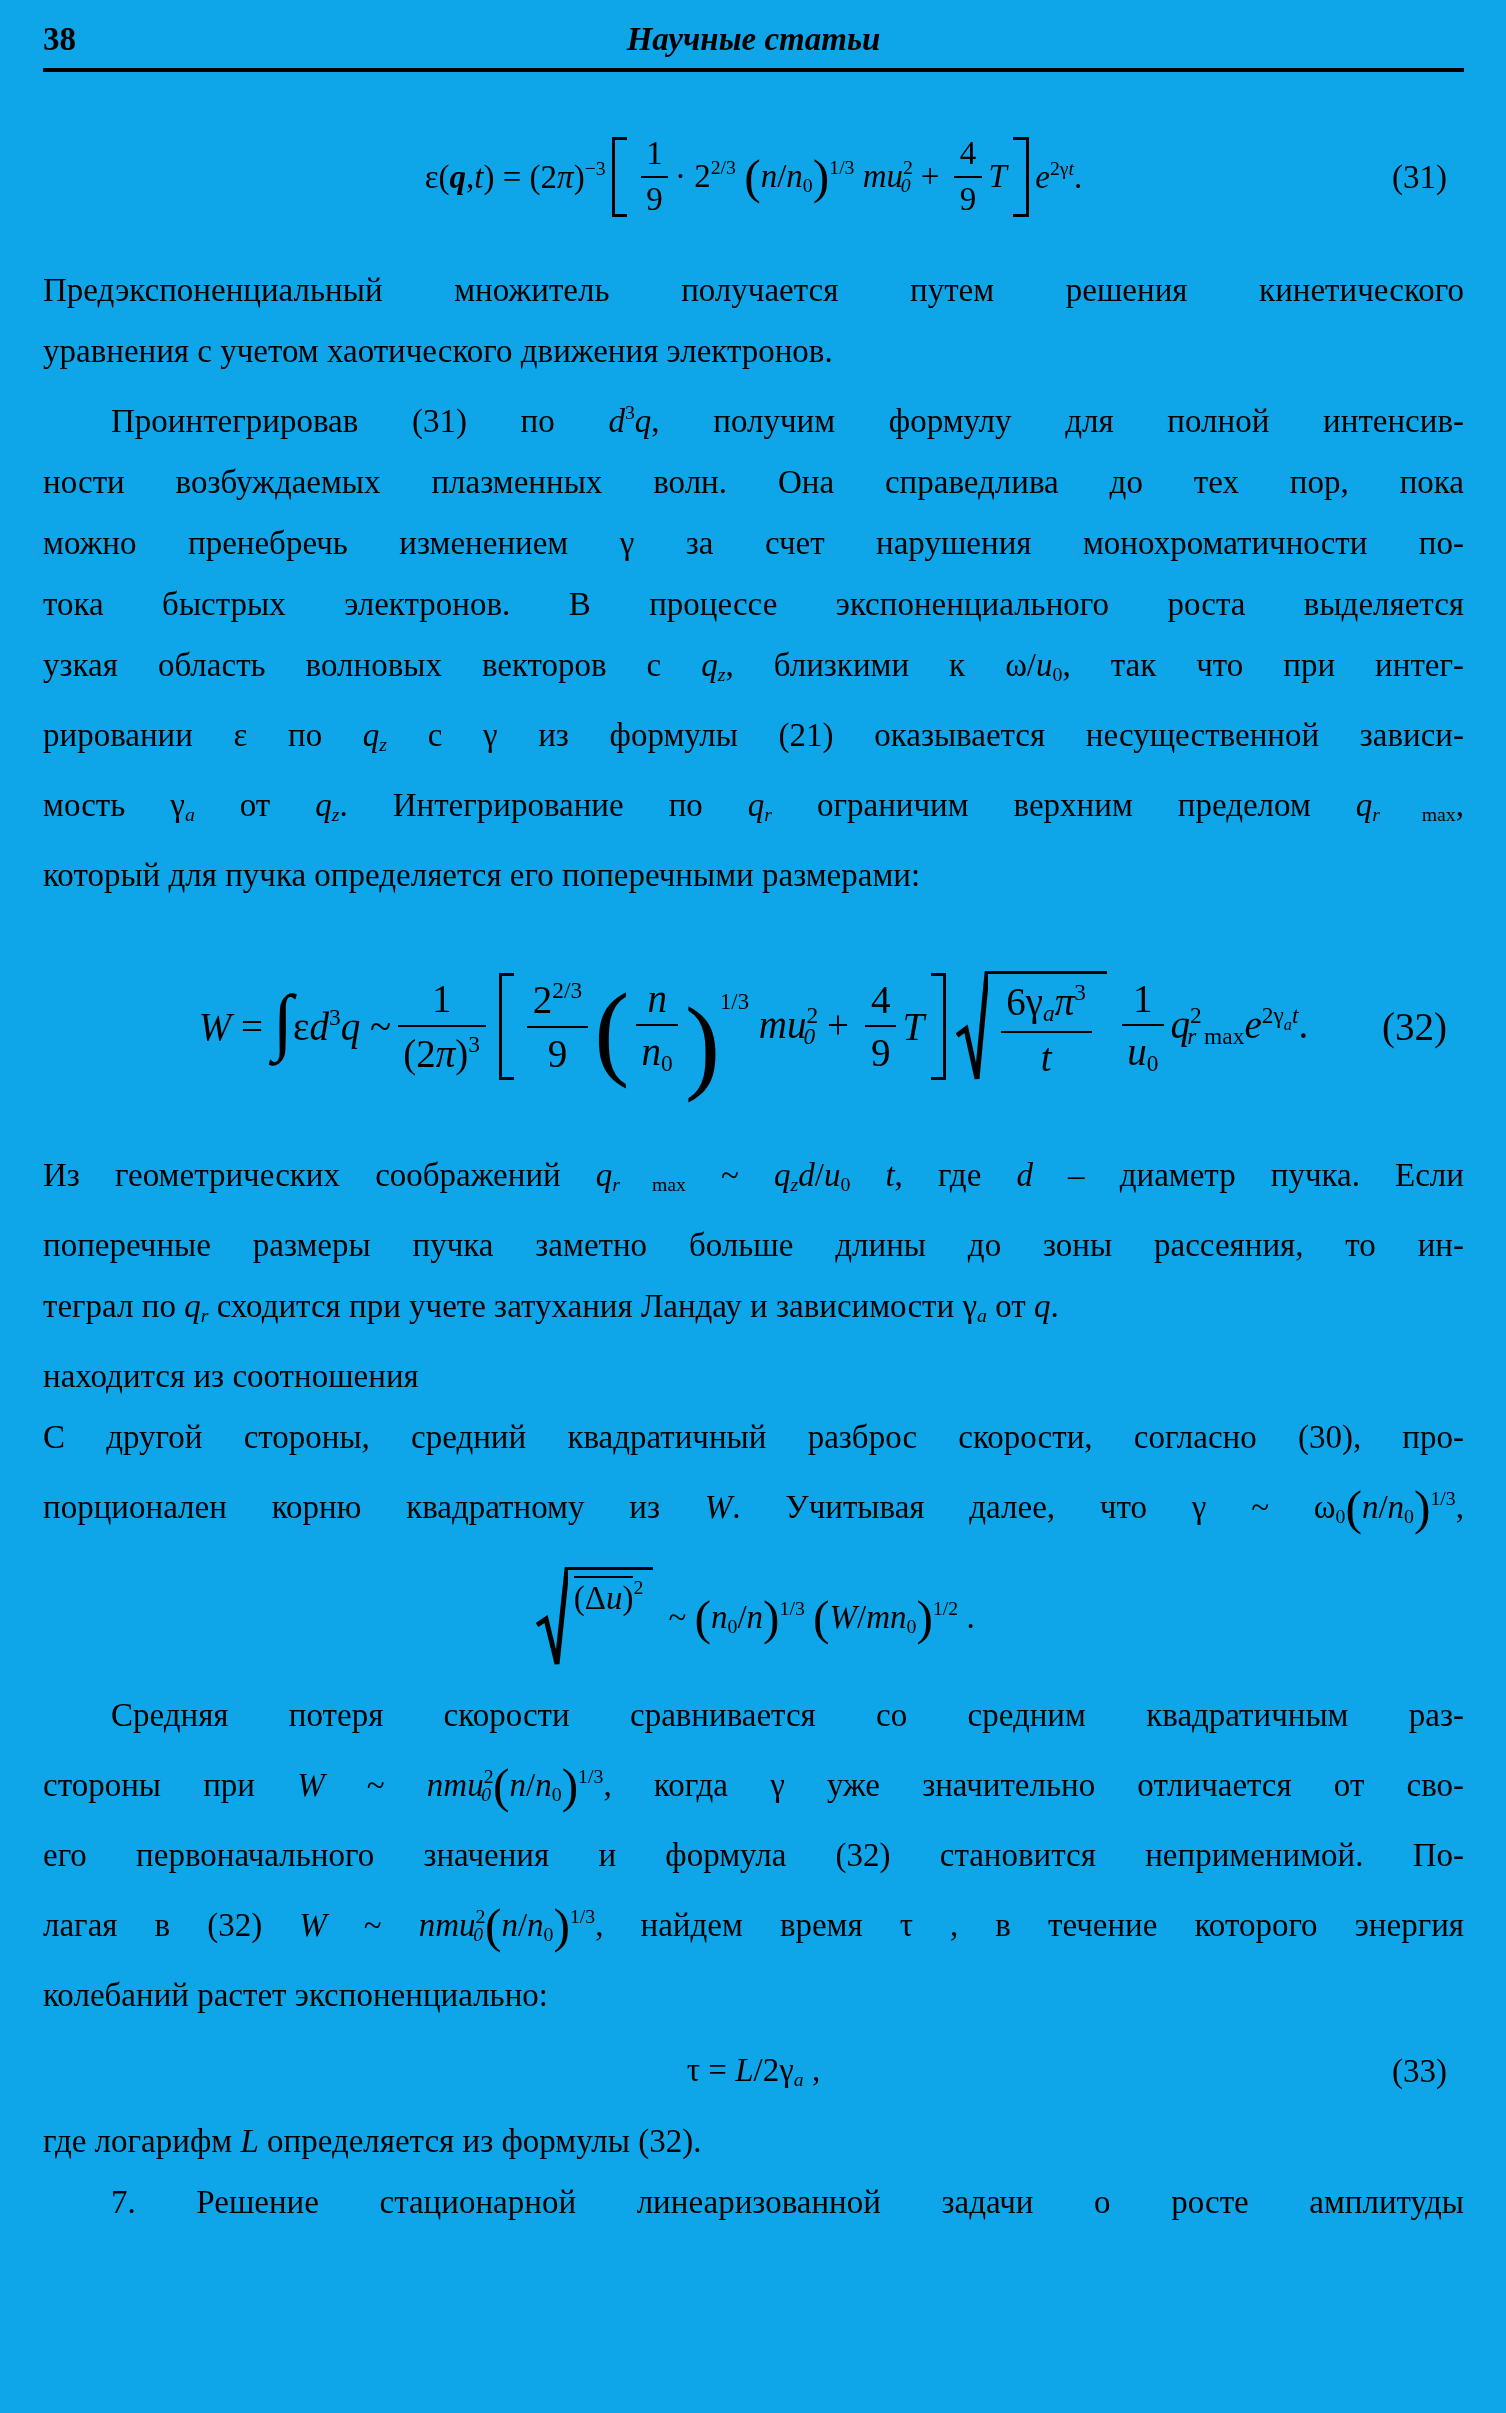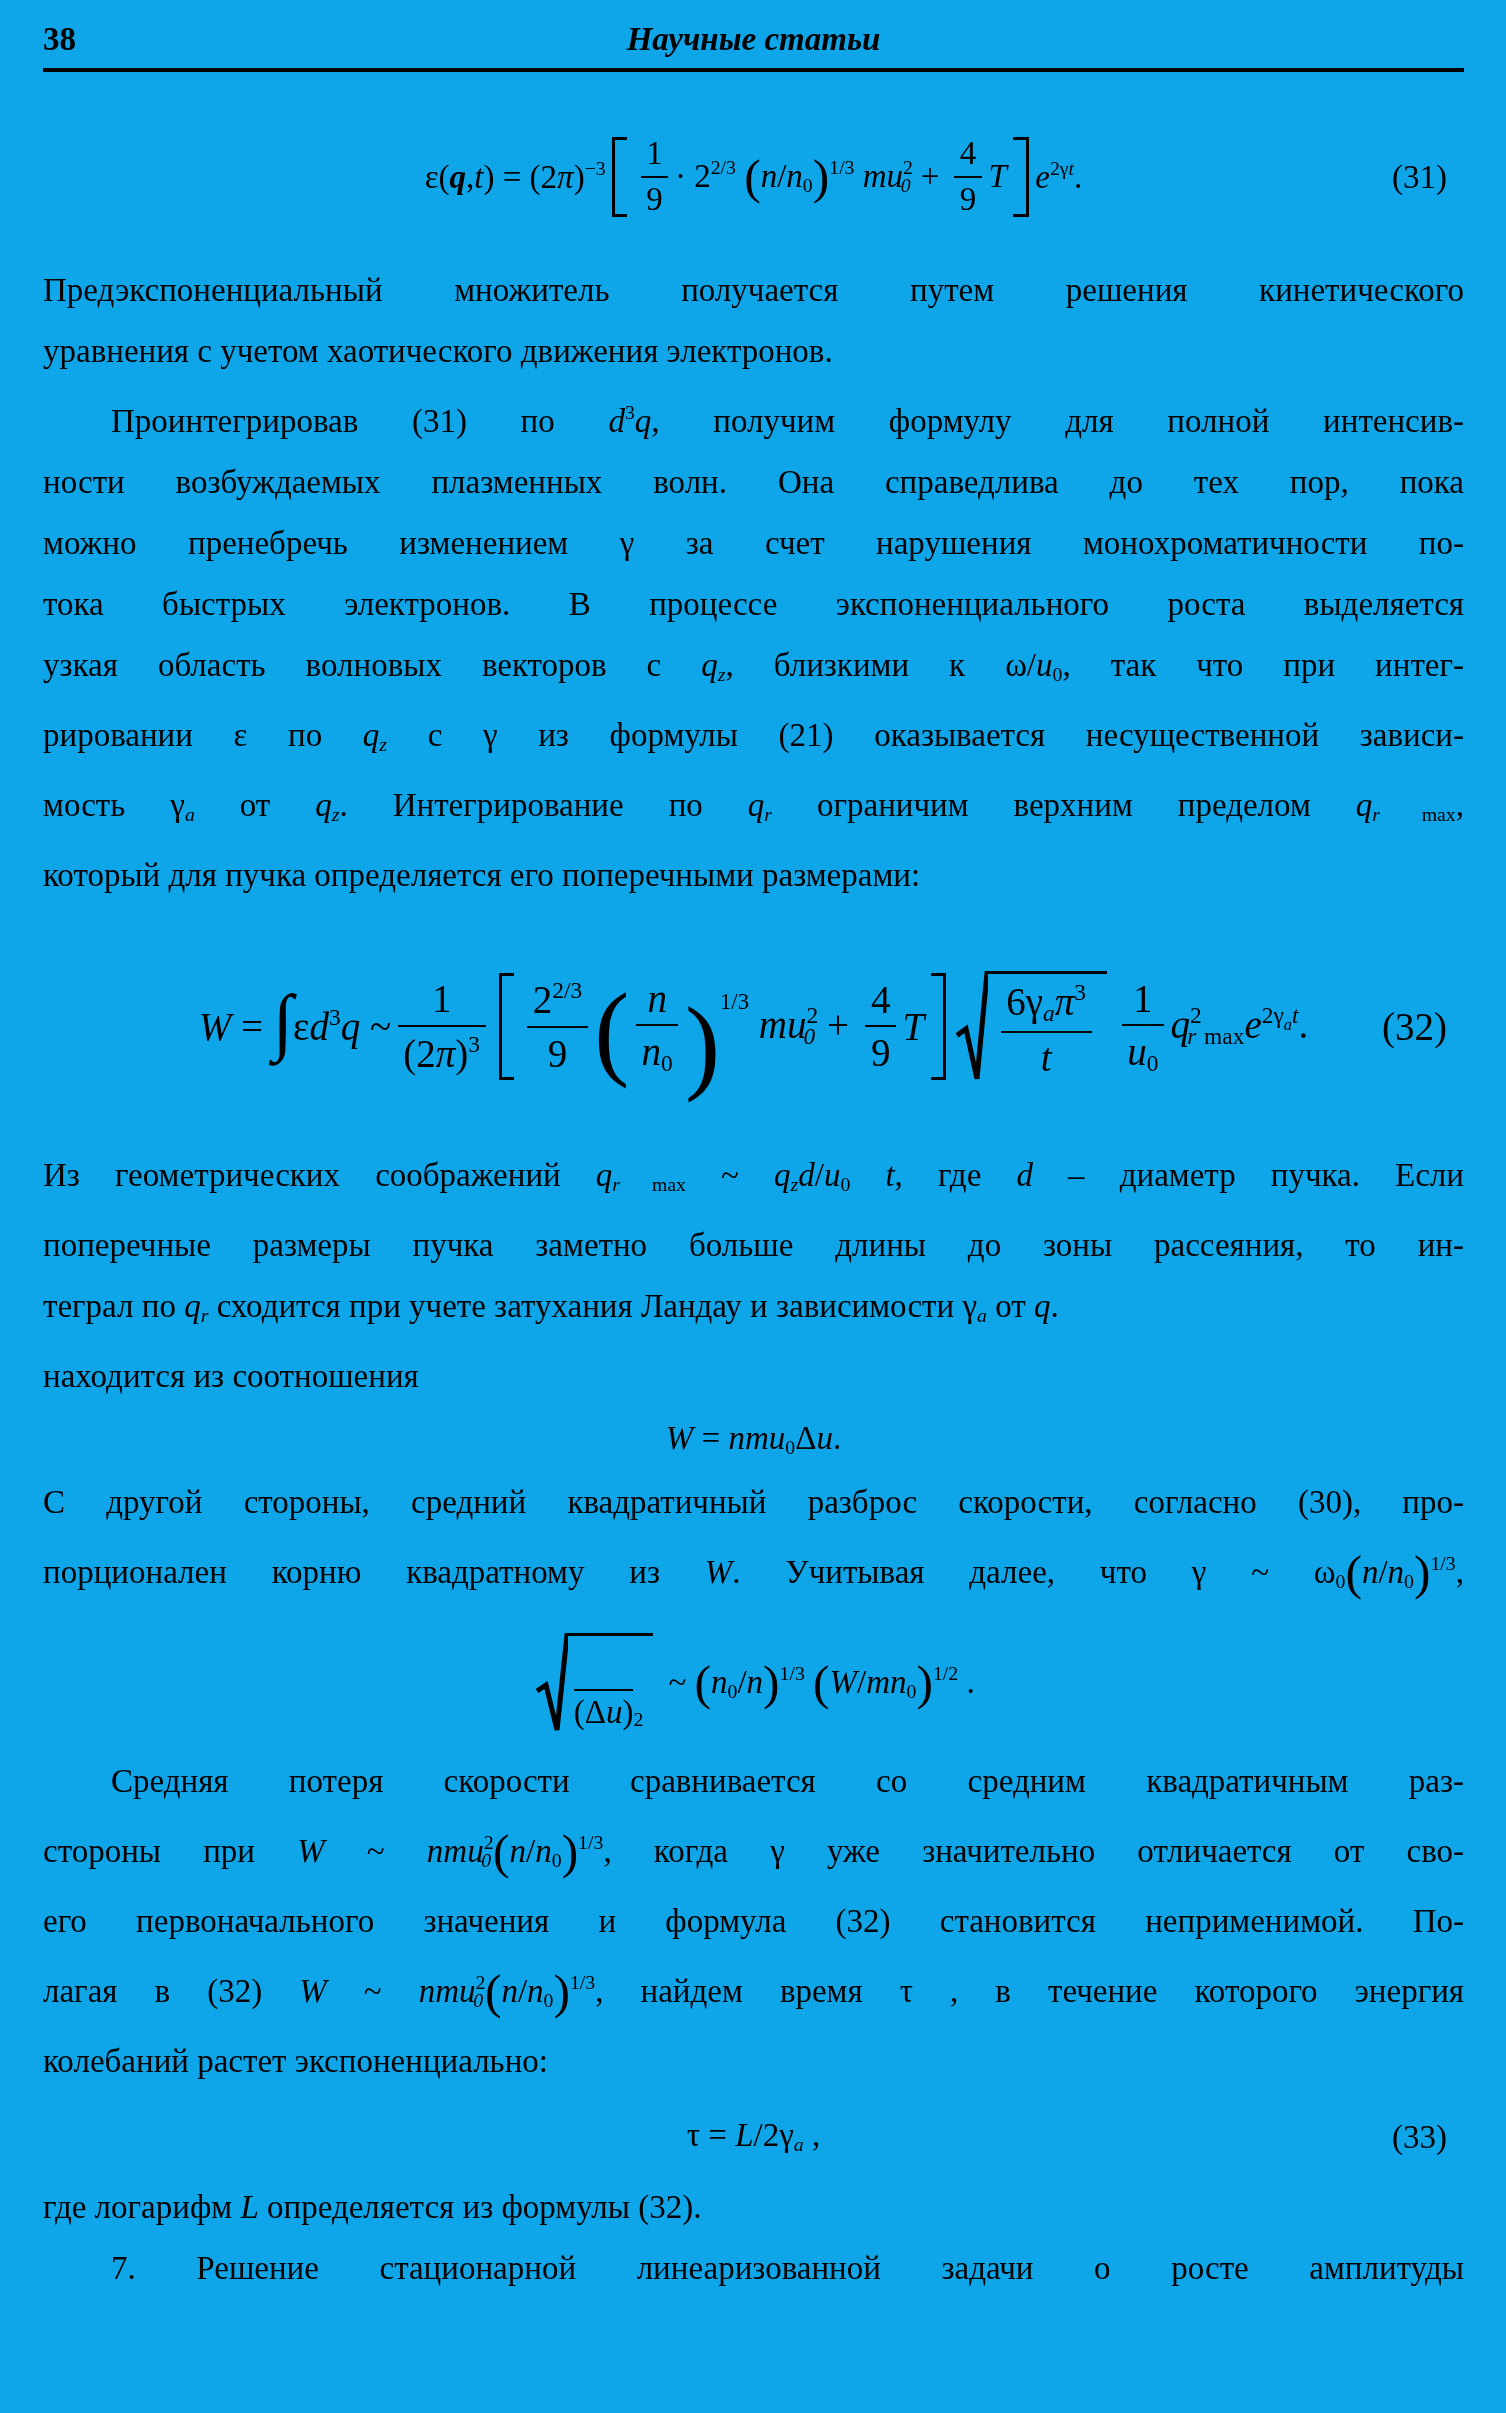--- a/index.html
+++ b/index.html
@@ -38,21 +38,21 @@
   .eqbody{display:inline-flex;align-items:center;flex-wrap:nowrap;}
   .eqno{position:absolute;right:17px;top:50%;transform:translateY(-50%);}
   .frac{display:inline-flex;flex-direction:column;align-items:center;margin:0 6.6px;line-height:1.12;}
   .frac .num,.frac .den{padding:0 5.6px;white-space:pre;}
   .fbar{align-self:stretch;border-top:2.8px solid #000;margin:3.8px 0;height:0;}
   .sqbr{align-self:stretch;width:12.2px;margin:1.9px 6.6px;}
   .sqbr.l{border-left:3.8px solid #000;border-top:3.8px solid #000;border-bottom:3.8px solid #000;}
   .sqbr.r{border-right:3.8px solid #000;border-top:3.8px solid #000;border-bottom:3.8px solid #000;}
   .sqrt{display:inline-flex;align-items:stretch;margin:0 7.5px 0 3.8px;}
   .sqrt svg{width:32px;align-self:stretch;height:auto;}
-  .rbody{border-top:3.8px solid #000;display:inline-flex;align-items:flex-end;padding:5.6px 9.4px 1.9px 5.6px;}
+  .rbody{border-top:3.8px solid #000;display:inline-flex;align-items:flex-start;padding:5.6px 9.4px 1.9px 5.6px;}
   .mean{border-top:2.8px solid #000;padding-top:2.8px;white-space:pre;}
   .eq31{margin:34px 0 13px;min-height:141px;}
   .eq32{margin:17px 0 15px;min-height:207px;font-size:39px;}
   .eqw{margin:3.8px 0;min-height:58px;}
   .eqsq{margin:9.4px 0 7.5px;min-height:122px;}
   .eq33{margin:11.3px 0 5.6px;min-height:68px;}
 </style>
 </head>
 <body>
 
@@ -149,25 +149,20 @@
     </span>
     <span class="eqno">(32)</span>
   </div>
 
   <div class="tl"><span>Из геометрических соображений </span><span class="it">q</span><span class="isub">r</span><span class="sub"> max</span><span> ~ </span><span class="it">q</span><span class="isub">z</span><span class="it">d</span><span>/</span><span class="it">u</span><span class="sub">0</span><span class="it"> t</span><span>, где </span><span class="it">d</span><span> – диаметр пучка. Если</span></div>
   <div class="tl"><span>поперечные размеры пучка заметно больше длины до зоны рассеяния, то ин-</span></div>
   <div class="tl end"><span>теграл по </span><span class="it">q</span><span class="isub">r</span><span> сходится при учете затухания Ландау и зависимости γ</span><span class="isub">a</span><span> от </span><span class="it">q</span><span>.</span></div>
 
   <div class="tl end"><span>находится из соотношения</span></div>
 
-  <div class="disp eqw">
-    <span class="eqbody">
-      <span class="run"><span class="it">W</span><span> = </span><span class="it">nmu</span><span class="sub">0</span><span>Δ</span><span class="it">u</span><span>.</span></span>
-    </span>
-  </div>
 
   <div class="tl"><span>С другой стороны, средний квадратичный разброс скорости, согласно (30), про-</span></div>
   <div class="tl"><span>порционален корню квадратному из </span><span class="it">W</span><span>. Учитывая далее, что γ ~ ω</span><span class="sub">0</span><span class="bigp1">(</span><span class="it">n</span><span>/</span><span class="it">n</span><span class="sub">0</span><span class="bigp1">)</span><span class="sup">1/3</span><span>,</span></div>
 
   <div class="disp eqsq">
     <span class="eqbody">
       <span class="sqrt">
         <svg viewBox="0 0 32 100" preserveAspectRatio="none">
             <path d="M1 58 L10 52 L21 97 L31 2 L32 2" fill="none" stroke="#000" stroke-width="5" vector-effect="non-scaling-stroke"></path>
           </svg>

